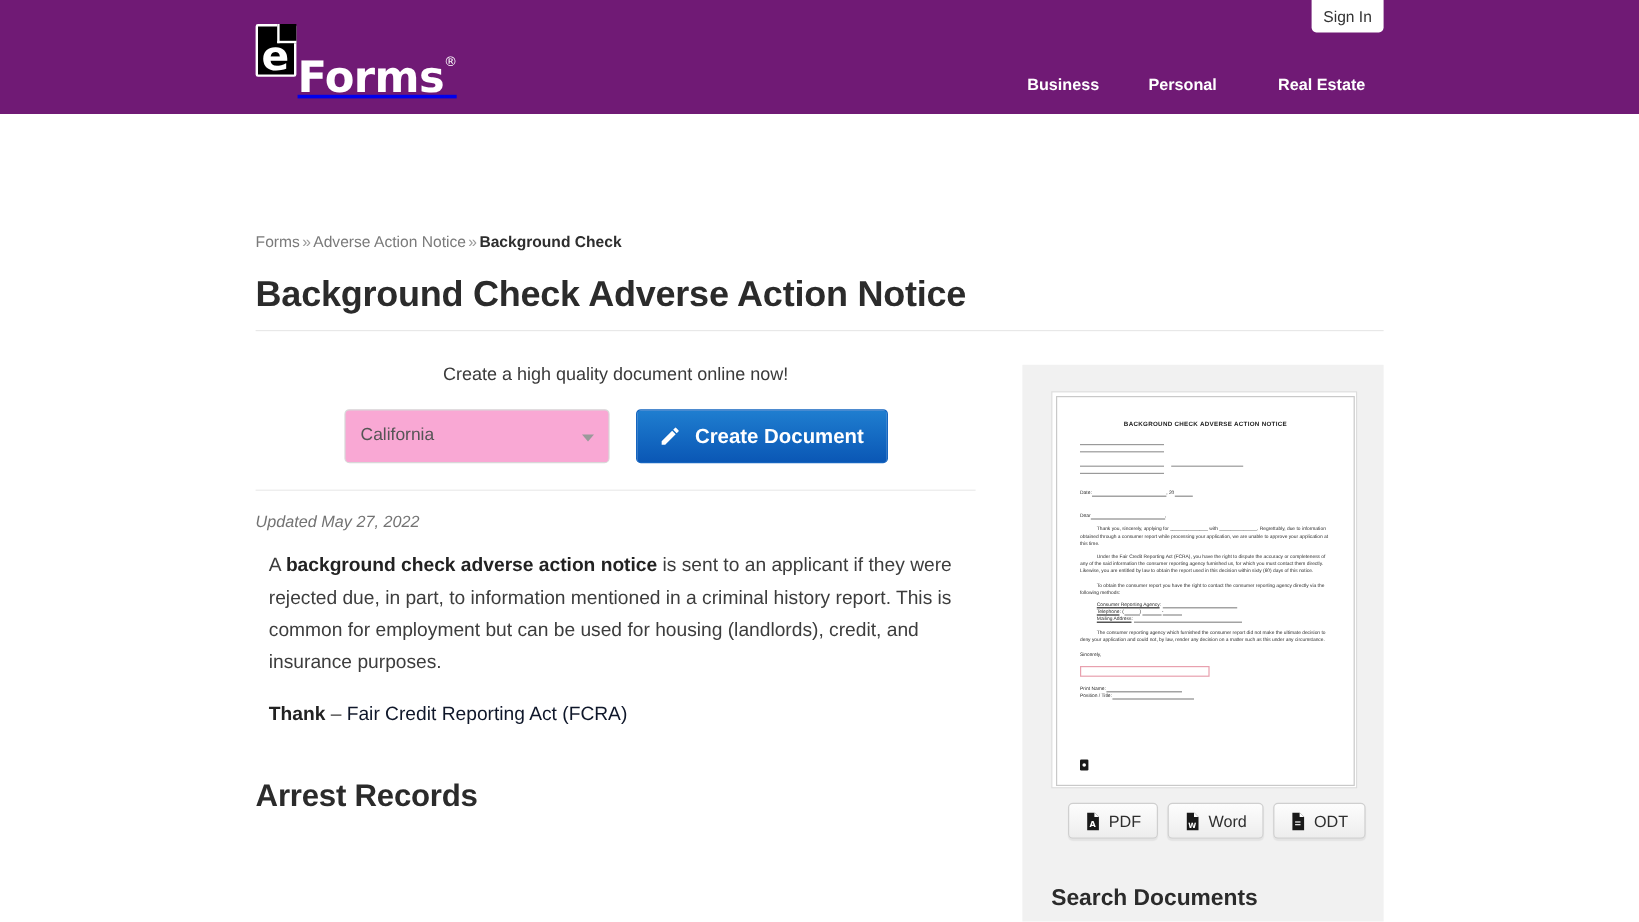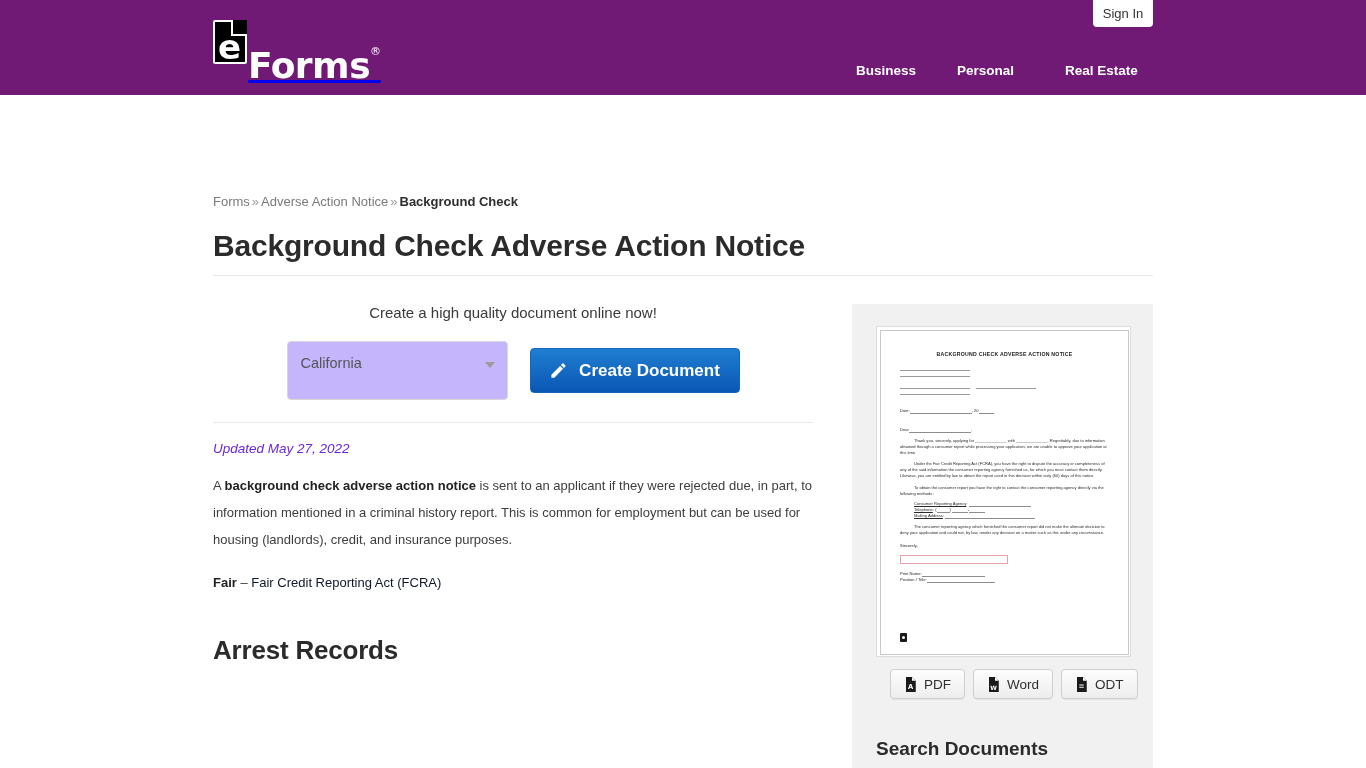--- a/index.html
+++ b/index.html
@@ -157,24 +157,24 @@
   }
   .cta-row {
     display: flex;
     justify-content: center;
     align-items: center;
     margin-top: 18px;
     gap: 22px;
   }
   .state-select {
     position: relative;
-    width: 221px; height: 59px;
+    width: 221px; height: 45px;
     border: 1px solid #d8d8d8;
     border-radius: 4px;
-    background: #c4b5fd;
+    background: #f9a8d4;
     cursor: pointer;
   }
   .state-select .val {
     position: absolute;
     left: 13px; top: 13px;
     font-size: 14.5px;
     color: #555555;
   }
   .state-select .caret {
     position: absolute;
@@ -205,25 +205,25 @@
   .main-rule {
     margin-top: 22px;
     width: 600px; height: 1px;
     background: #eaeaea;
   }
 
   .updated {
     margin: 18px 0 0 0;
     font-size: 13.5px;
     font-style: italic;
-    color: #6d28d9;
+    color: #737373;
   }
   .para {
-    margin: 16px 0 0 0;
-    font-size: 13px;
+    margin: 16px 0 0 11px;
+    font-size: 16px;
     line-height: 27px;
     color: #3d3d3d;
   }
   .para b, .para strong { color: #222222; font-weight: bold; }
   .para a { color: #0f172a; text-decoration: none; cursor: pointer; }
 
   .section-h2 {
     margin: 38px 0 0 0;
     font-size: 26px;
     font-weight: bold;
@@ -396,21 +396,21 @@
         <span>Create Document</span>
       </button>
     </div>
 
     <div class="main-rule"></div>
 
     <p class="updated">Updated May 27, 2022</p>
 
     <p class="para"><span>A </span><b>background check adverse action notice</b><span> is sent to an applicant if they were rejected due, in part, to information mentioned in a criminal history report. This is common for employment but can be used for housing (landlords), credit, and insurance purposes.</span></p>
 
-    <p class="para"><b>Fair</b><span> – </span><a href="#">Fair Credit Reporting Act (FCRA)</a></p>
+    <p class="para"><b>Thank</b><span> – </span><a href="#">Fair Credit Reporting Act (FCRA)</a></p>
 
     <h2 class="section-h2">Arrest Records</h2>
 
 
     <p class="para"></p>
 
   </div>
 
   <aside class="sidebar">
 

